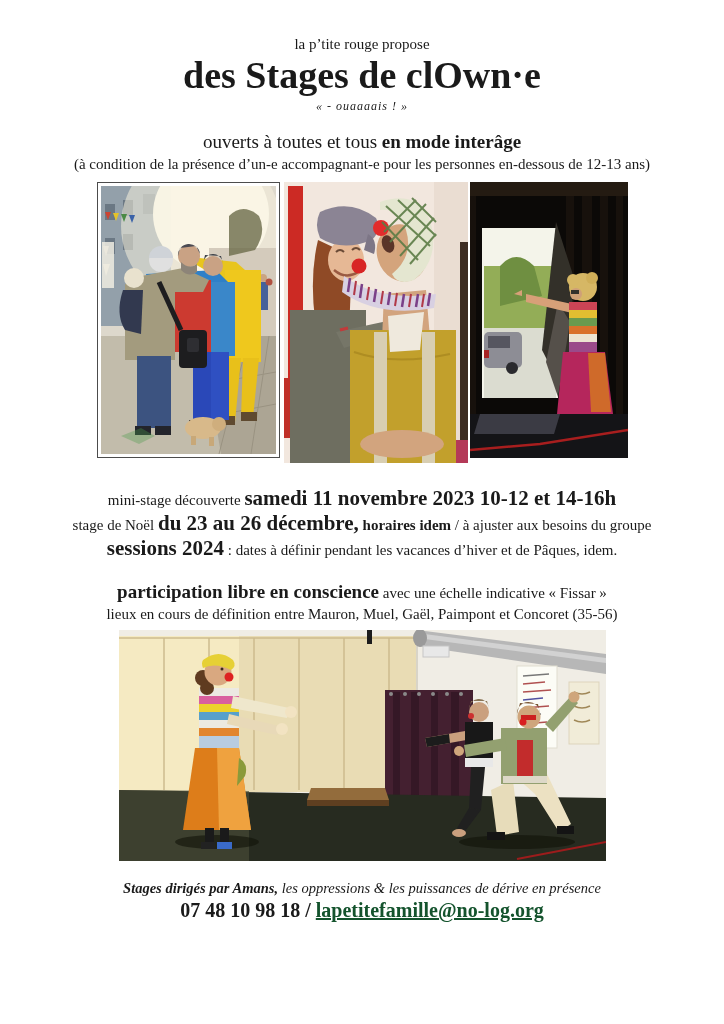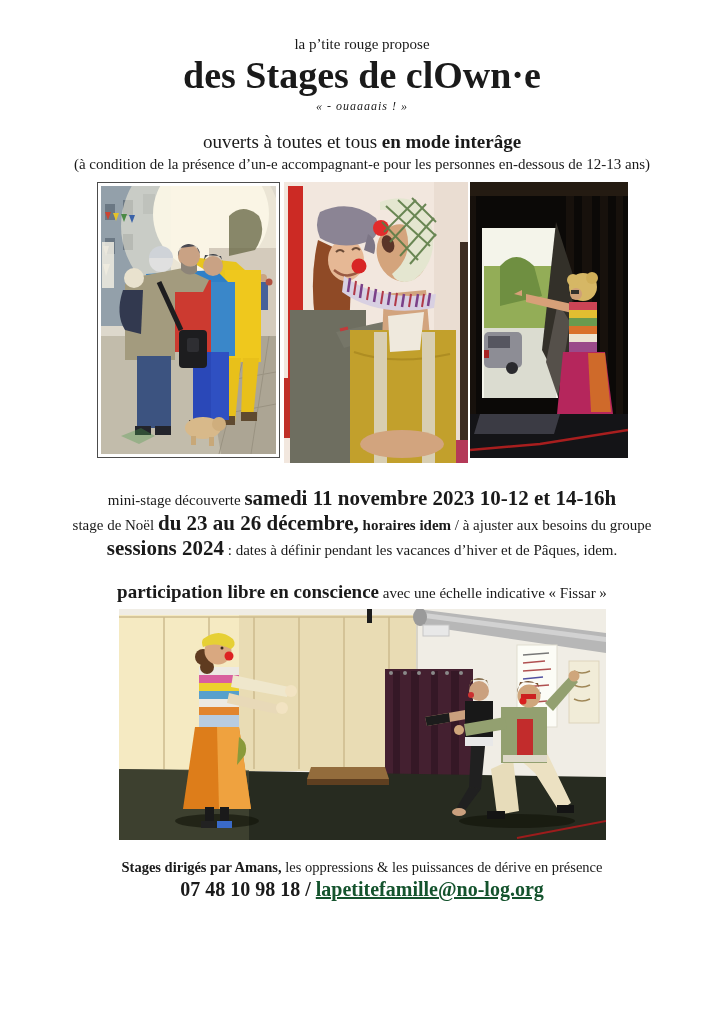--- a/index.html
+++ b/index.html
@@ -27,21 +27,21 @@
 
   .schedule      { margin-top:24px; font-size:15px; line-height:23px; }
   .em-large      { font-size:21px; font-weight:bold; }
   .em-small      { font-weight:bold; }
 
   .participation { margin-top:19px; font-size:15px; line-height:21px; }
   .em-mid        { font-size:19px; font-weight:bold; }
 
   .bottom-photo-wrap { margin-top:5px; display:flex; justify-content:center; }
 
-  .credits      { margin-top:19px; font-size:14.5px; }
+  .credits      { margin-top:19px; font-size:14.5px;font-style:italic; }
 
   .footer-info    { margin-top:13px; font-size:20px; }
   .footer-contact { margin-top:2px; font-size:20px; font-weight:bold; }
   .email        { color:#14532d; text-decoration:underline; cursor:pointer; }
 </style>
 </head>
 <body>
 
 <div class="page">
 
@@ -259,20 +259,21 @@
   </div>
 
   <div class="schedule">
     <div><span>mini-stage découverte </span><span class="em-large">samedi 11 novembre 2023 10-12 et 14-16h</span></div>
     <div><span>stage de Noël </span><span class="em-large">du 23 au 26 décembre,</span><span class="em-small"> horaires idem</span><span> / à ajuster aux besoins du groupe</span></div>
     <div><span class="em-large">sessions 2024</span><span> : </span><span>dates à définir pendant les vacances d’hiver et de Pâques, idem.</span></div>
   </div>
 
   <div class="participation">
     <div><span class="em-mid">participation libre en conscience</span><span> avec une échelle indicative « Fissar »</span></div>
+    <div>lieux en cours de définition entre Mauron, Muel, Gaël, Paimpont et Concoret (35-56)</div>
   </div>
 
   <div class="bottom-photo-wrap">
     <div class="photo">
       <svg width="487" height="231" viewBox="0 0 487 231" preserveAspectRatio="none">
         <rect width="487" height="231" fill="#f0ede5"></rect>
         <rect x="0" y="6" width="298" height="156" fill="#e9dcb4"></rect>
         <rect x="0" y="6" width="120" height="156" fill="#f8eec6" opacity="0.8"></rect>
         <g stroke="#cdbb8e" stroke-width="1.5">
           <line x1="45" y1="8" x2="45" y2="160"></line>

